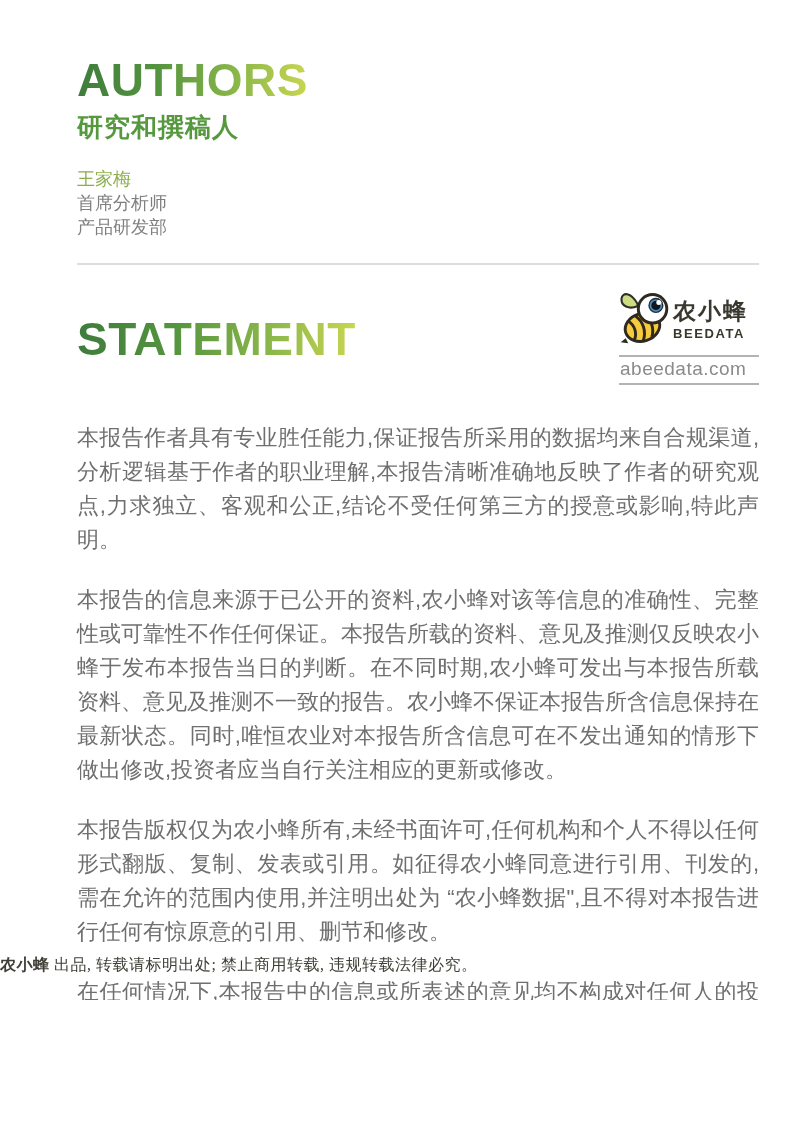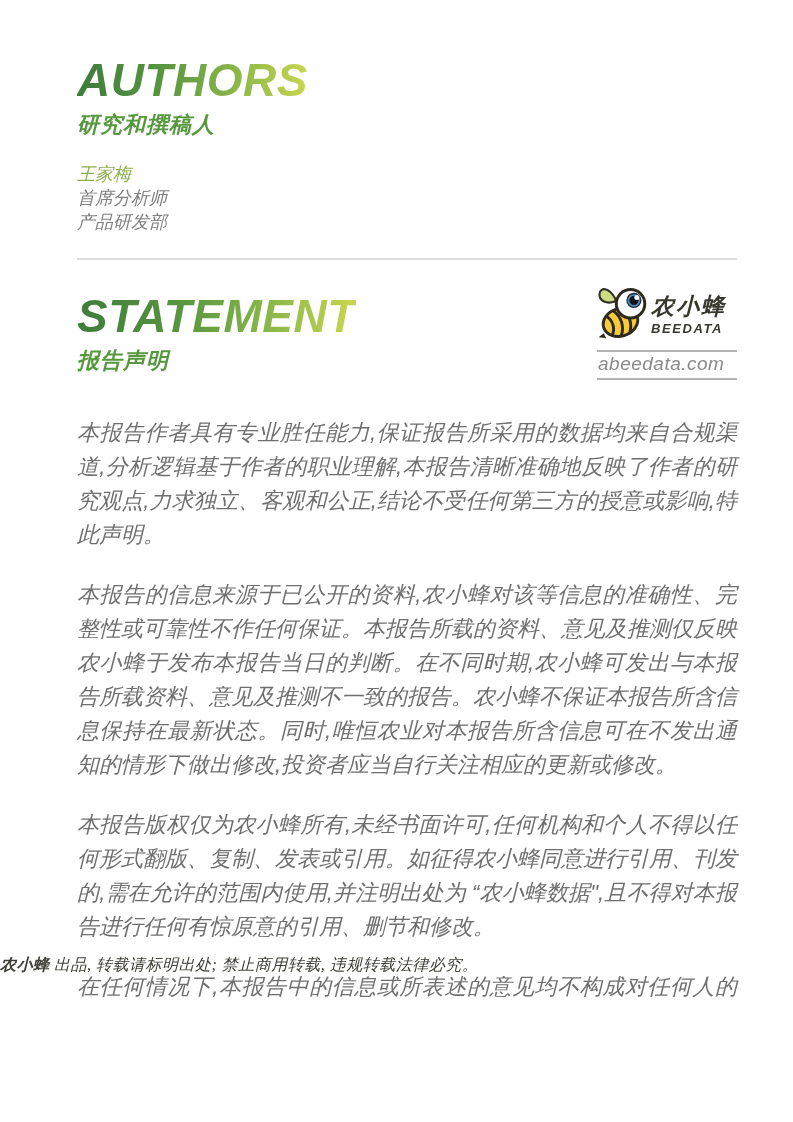--- a/index.html
+++ b/index.html
@@ -2,38 +2,37 @@
 <html><head>
 <meta charset="utf-8">
 <style>
   * { margin: 0; padding: 0; box-sizing: border-box; }
   html, body { background: #ffffff; }
   .page {
     width: 793px; height: 1000px;
     position: relative;
     background: #ffffff;
     font-family: "Liberation Sans", sans-serif;
-    padding: 56px 56px 0 77px;
+    padding: 56px 34px 0 77px;
     overflow: hidden;
-    font-style: italic;
   }
   .gradient-title {
     display: inline-block;
     font-size: 46px;
     font-weight: bold;
     line-height: 1.05;
     letter-spacing: 0.5px;
     background: linear-gradient(90deg, #3E7C3C 0%, #55943F 35%, #8CB84A 70%, #C9D650 100%);
     -webkit-background-clip: text;
     background-clip: text;
     color: #4E8C3E;
     -webkit-text-fill-color: transparent;
   }
   .section-sub {
-    font-size: 22px;
+    font-size: 26px;
     font-weight: bold;
     color: #55983E;
     margin-top: 6px;
     letter-spacing: 1px;
   }
   .author-block { margin-top: 22px; font-size: 18px; line-height: 24px; }
   .author-name { color: #8CAE4E; }
   .author-role, .author-dept { color: #7F7F7F; }
   .divider {
     border: none;
@@ -93,21 +92,20 @@
       <div class="author-dept">产品研发部</div>
     </div>
   </section>
 
   <hr class="divider">
 
   <section>
     <div class="statement-header">
       <div>
         <h1 class="gradient-title">STATEMENT</h1>
-        <div class="section-sub">报告声明</div>
       </div>
       <div class="logo-block">
         <div class="logo-row">
           <span>
             <svg viewBox="0 0 62 66" width="52" height="58" aria-hidden="true">
               <path d="M22 16 C14 2 4 2 3 10 C2 19 12 23 22 19 Z" fill="#CBDC83" stroke="#2F2F28" stroke-width="2.5"></path>
               <path d="M8 57 L2 62 L11 63 Z" fill="#2F2A20"></path>
               <g transform="rotate(-18 28 44)">
                 <ellipse cx="28" cy="44" rx="21" ry="16.5" fill="#F6CB3D" stroke="#2F2A20" stroke-width="3.5"></ellipse>
                 <path d="M14 31.5 C20 39 20 49 14 55.5" stroke="#2F2A20" stroke-width="3.5" fill="none"></path>

